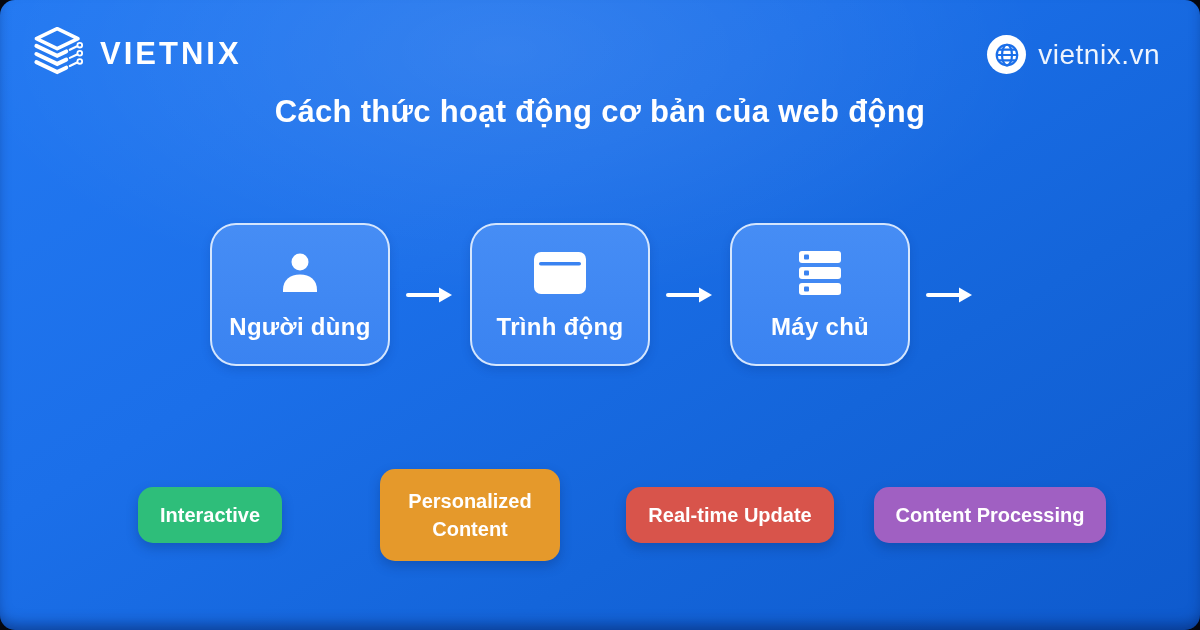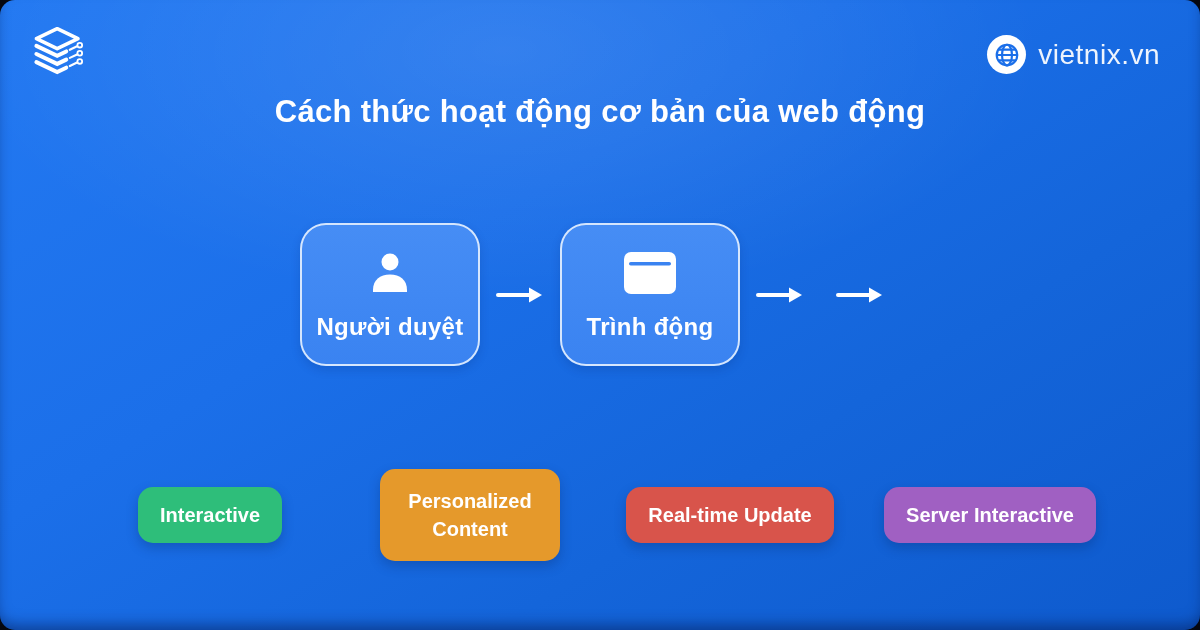--- a/index.html
+++ b/index.html
@@ -109,20 +109,21 @@
       <path d="M7 22 L30 33 L40 28.2" stroke="#ffffff" stroke-width="4.5" stroke-linecap="round" fill="none"></path>
       <path d="M7 31 L30 42 L40 37.2" stroke="#ffffff" stroke-width="4.5" stroke-linecap="round" fill="none"></path>
       <path d="M7 40 L30 51 L40 46.2" stroke="#ffffff" stroke-width="4.5" stroke-linecap="round" fill="none"></path>
       <path d="M44 26.3 L52 22.5" stroke="#ffffff" stroke-width="2.4" stroke-linecap="round"></path>
       <path d="M44 35.3 L52 31.5" stroke="#ffffff" stroke-width="2.4" stroke-linecap="round"></path>
       <path d="M44 44.3 L52 40.5" stroke="#ffffff" stroke-width="2.4" stroke-linecap="round"></path>
       <circle cx="55" cy="21.2" r="2.6" stroke="#ffffff" stroke-width="2" fill="none"></circle>
       <circle cx="55" cy="30.2" r="2.6" stroke="#ffffff" stroke-width="2" fill="none"></circle>
       <circle cx="55" cy="39.2" r="2.6" stroke="#ffffff" stroke-width="2" fill="none"></circle>
     </svg>
+    <span class="brand-name">VIETNIX</span>
   </div>
 
   <div class="site">
     <span class="globe-wrap">
       <svg width="26" height="26" viewBox="0 0 24 24" fill="none">
         <circle cx="12" cy="12" r="9.5" stroke="#1b6fe9" stroke-width="2"></circle>
         <ellipse cx="12" cy="12" rx="4.6" ry="9.5" stroke="#1b6fe9" stroke-width="2"></ellipse>
         <path d="M2.5 12 H21.5 M4 7 H20 M4 17 H20" stroke="#1b6fe9" stroke-width="2"></path>
       </svg>
     </span>
@@ -133,21 +134,21 @@
 
   <div class="flow">
 
     <div class="node">
       <span class="node-icon">
         <svg width="50" height="48" viewBox="0 0 50 48" fill="none">
           <circle cx="25" cy="13" r="8.5" fill="#ffffff"></circle>
           <path d="M8 41 C8 31 15 25.5 25 25.5 C35 25.5 42 31 42 41 L42 43 L8 43 Z" fill="#ffffff"></path>
         </svg>
       </span>
-      <span class="node-label">Người duyệt</span>
+      <span class="node-label">Người dùng</span>
     </div>
 
     <div class="flow-arrow">
       <svg width="48" height="18" viewBox="0 0 48 18" fill="none">
         <path d="M2 9 H36" stroke="#ffffff" stroke-width="4" stroke-linecap="round"></path>
         <path d="M33 1.5 L46 9 L33 16.5 Z" fill="#ffffff"></path>
       </svg>
     </div>
 
     <div class="node">
@@ -160,20 +161,33 @@
       <span class="node-label">Trình động</span>
     </div>
 
     <div class="flow-arrow">
       <svg width="48" height="18" viewBox="0 0 48 18" fill="none">
         <path d="M2 9 H36" stroke="#ffffff" stroke-width="4" stroke-linecap="round"></path>
         <path d="M33 1.5 L46 9 L33 16.5 Z" fill="#ffffff"></path>
       </svg>
     </div>
 
+    <div class="node">
+      <span class="node-icon">
+        <svg width="44" height="46" viewBox="0 0 44 46" fill="none">
+          <rect x="1" y="1" width="42" height="12" rx="3" fill="#ffffff"></rect>
+          <rect x="6" y="4.5" width="5" height="5" rx="1" fill="#3a83f1"></rect>
+          <rect x="1" y="17" width="42" height="12" rx="3" fill="#ffffff"></rect>
+          <rect x="6" y="20.5" width="5" height="5" rx="1" fill="#3a83f1"></rect>
+          <rect x="1" y="33" width="42" height="12" rx="3" fill="#ffffff"></rect>
+          <rect x="6" y="36.5" width="5" height="5" rx="1" fill="#3a83f1"></rect>
+        </svg>
+      </span>
+      <span class="node-label">Máy chủ</span>
+    </div>
 
     <div class="flow-arrow">
       <svg width="48" height="18" viewBox="0 0 48 18" fill="none">
         <path d="M2 9 H36" stroke="#ffffff" stroke-width="4" stroke-linecap="round"></path>
         <path d="M33 1.5 L46 9 L33 16.5 Z" fill="#ffffff"></path>
       </svg>
     </div>
 
 
   </div>
@@ -185,17 +199,17 @@
     <div class="tag-gap"></div>
     <div class="tag-cell">
       <span class="tag wrap2" style="background-color: rgb(229, 153, 43);">Personalized Content</span>
     </div>
     <div class="tag-gap"></div>
     <div class="tag-cell">
       <span class="tag" style="background-color: rgb(216, 84, 75);">Real-time Update</span>
     </div>
     <div class="tag-gap"></div>
     <div class="tag-cell">
-      <span class="tag" style="background-color: rgb(160, 96, 194);">Server Interactive</span>
+      <span class="tag" style="background-color: rgb(160, 96, 194);">Content Processing</span>
     </div>
   </div>
 
 </div>
 
 </body></html>

